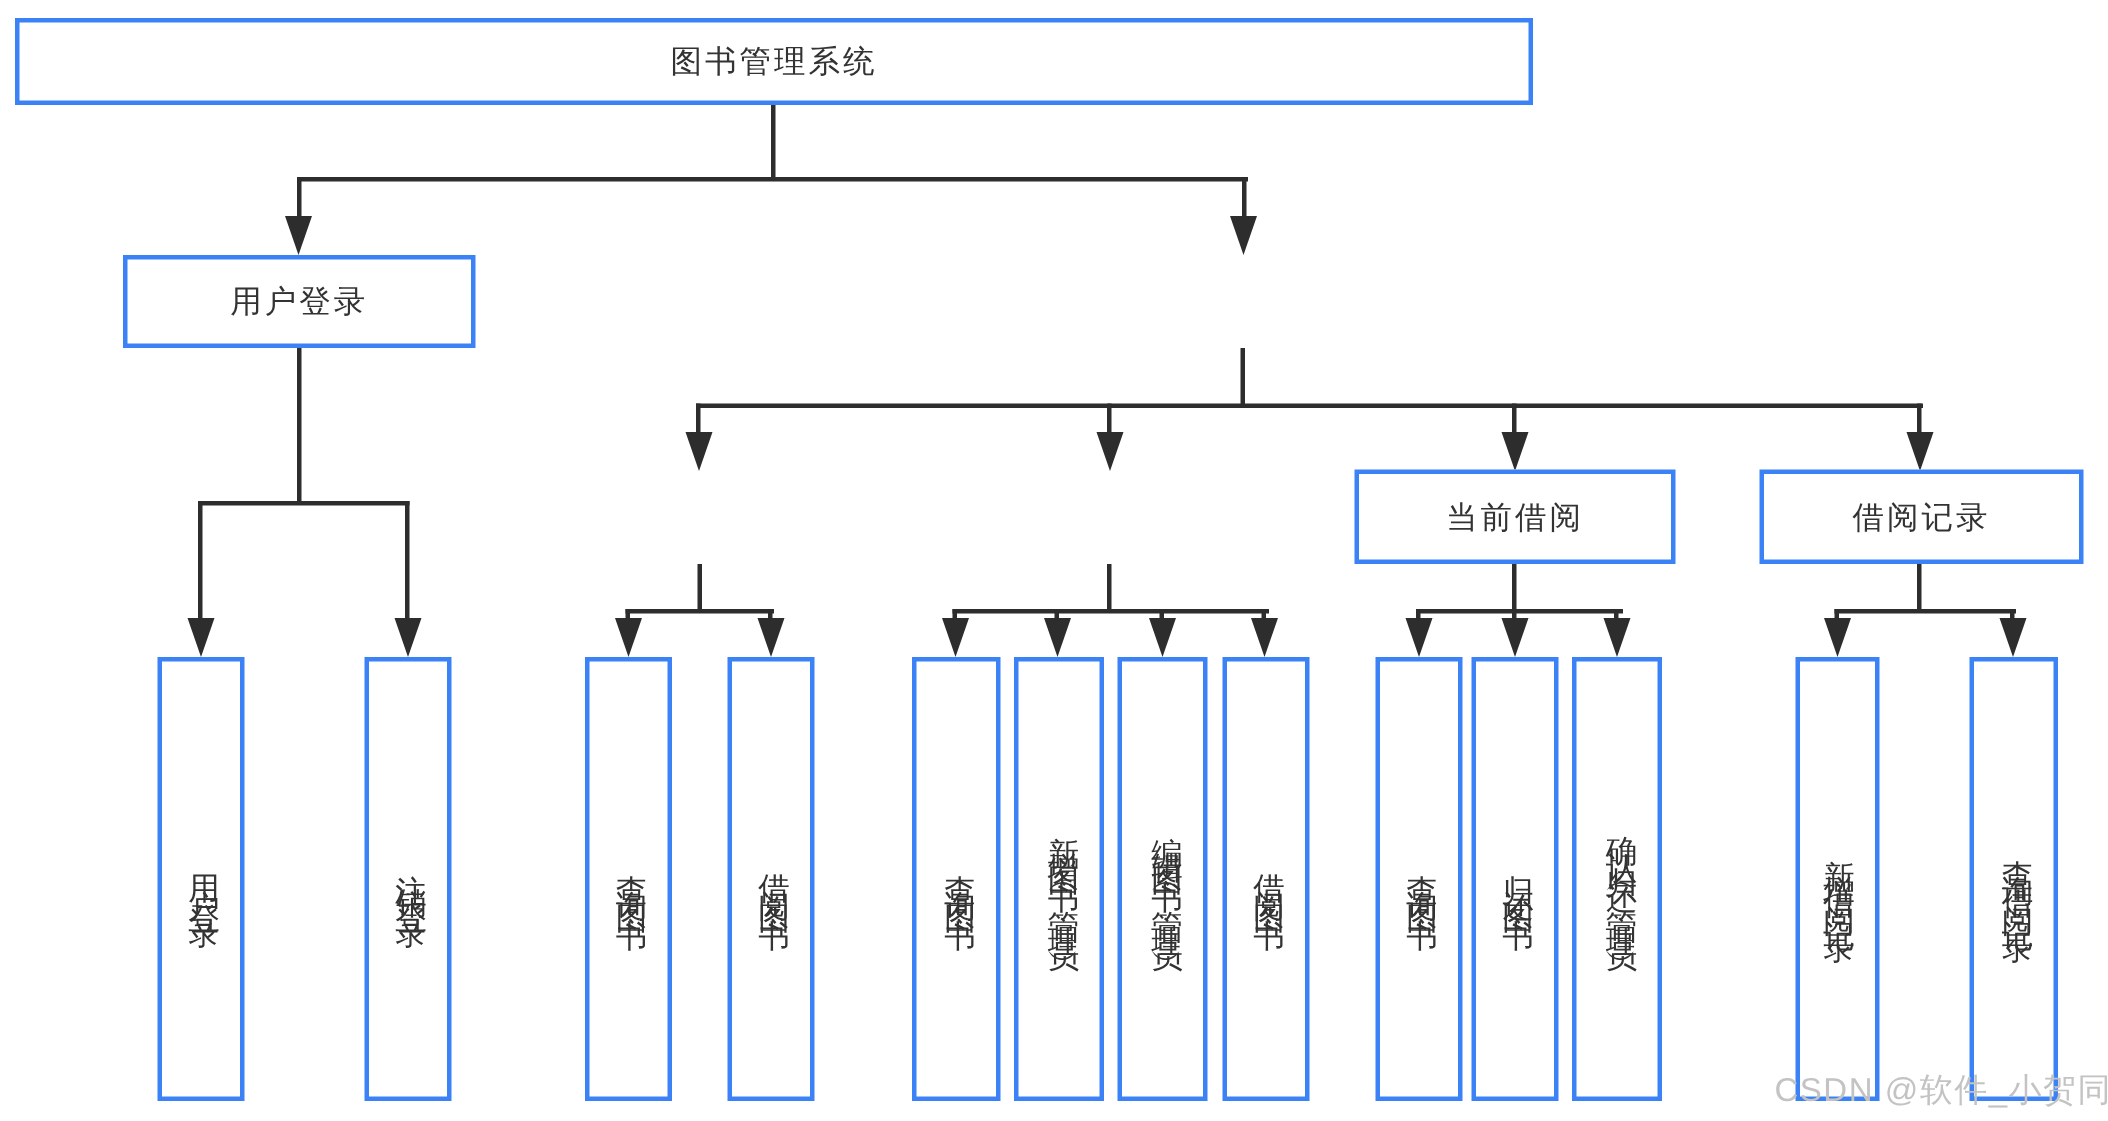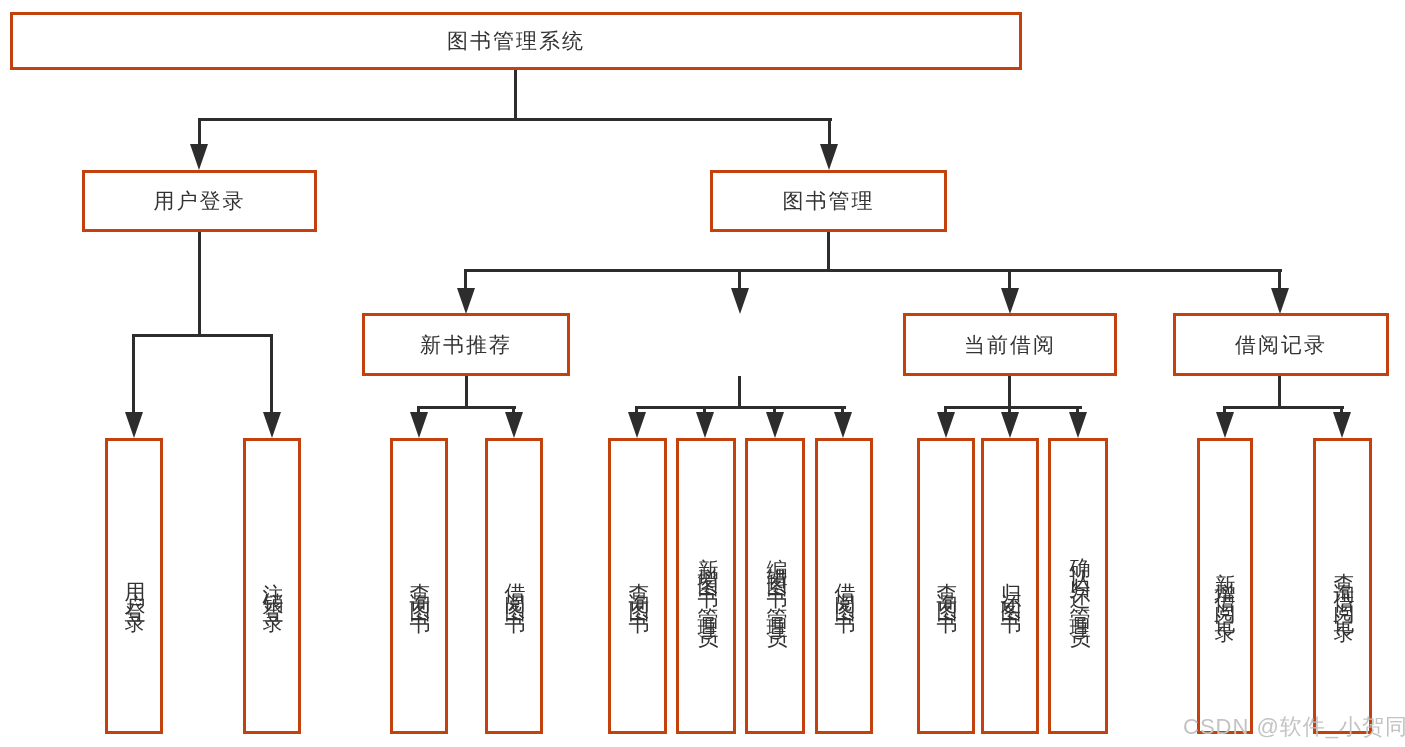--- a/index.html
+++ b/index.html
@@ -1,21 +1,21 @@
 <!DOCTYPE html>
 <html><head>
 <meta charset="utf-8">
 <style>
   html,body{margin:0;padding:0;background:#ffffff;}
   .canvas{
     position:relative;width:1405px;height:747px;background:#ffffff;
     font-family:"Liberation Sans",sans-serif;color:#333333;overflow:hidden;
   }
   .node{
-    position:absolute;background:#ffffff;border:3px solid #c2410c;
+    position:absolute;background:#ffffff;border:3px solid #3b82f6;
     box-sizing:border-box;z-index:2;
   }
   .nh{display:flex;align-items:center;justify-content:center;
       font-size:21px;letter-spacing:2px;white-space:nowrap;}
   .nv{
     writing-mode:vertical-rl;text-orientation:mixed;text-align:center;
     font-size:21px;letter-spacing:10px;line-height:50px;
     top:438px;height:296px;
   }
   .ln{position:absolute;background:#2d2d2d;z-index:1;}
@@ -39,41 +39,39 @@
   <div class="node nh" style="left:10px;top:12px;width:1012px;height:58px">图书管理系统</div>
 
   <div class="ln lv" style="left:514px;top:69px;height:49px"></div>
   <div class="ln lh" style="left:198px;top:118px;width:634px"></div>
   <div class="ln lv" style="left:198px;top:118px;height:30px"></div>
   <div class="ln lv" style="left:828px;top:118px;height:30px"></div>
   <div class="arw" style="left:190px;top:144px"></div>
   <div class="arw" style="left:820px;top:144px"></div>
 
   <div class="node nh" style="left:82px;top:170px;width:235px;height:62px">用户登录</div>
-  <div class="node nh" style="left:710px;top:170px;width:237px;height:62px">图书管理</div>
 
   <div class="ln lv" style="left:198px;top:232px;height:104px"></div>
   <div class="ln lh" style="left:132px;top:334px;width:141px"></div>
   <div class="ln lv" style="left:132px;top:334px;height:82px"></div>
   <div class="ln lv" style="left:270px;top:334px;height:82px"></div>
   <div class="arw" style="left:125px;top:412px"></div>
   <div class="arw" style="left:263px;top:412px"></div>
 
   <div class="ln lv" style="left:827px;top:232px;height:38px"></div>
   <div class="ln lh" style="left:464px;top:269px;width:818px"></div>
   <div class="ln lv" style="left:464px;top:269px;height:22px"></div>
   <div class="ln lv" style="left:738px;top:269px;height:22px"></div>
   <div class="ln lv" style="left:1008px;top:269px;height:22px"></div>
   <div class="ln lv" style="left:1278px;top:269px;height:22px"></div>
   <div class="arw" style="left:457px;top:288px"></div>
   <div class="arw" style="left:731px;top:288px"></div>
   <div class="arw" style="left:1001px;top:288px"></div>
   <div class="arw" style="left:1271px;top:288px"></div>
 
-  <div class="node nh" style="left:362px;top:313px;width:208px;height:63px">新书推荐</div>
   <div class="node nh" style="left:1173px;top:313px;width:216px;height:63px">借阅记录</div>
   <div class="node nh" style="left:903px;top:313px;width:214px;height:63px">当前借阅</div>
 
   <div class="ln lv" style="left:465px;top:376px;height:32px"></div>
   <div class="ln lh" style="left:417px;top:406px;width:99px"></div>
   <div class="ln lv" style="left:417px;top:406px;height:10px"></div>
   <div class="ln lv" style="left:512px;top:406px;height:10px"></div>
   <div class="arw" style="left:410px;top:412px"></div>
   <div class="arw" style="left:505px;top:412px"></div>
 

